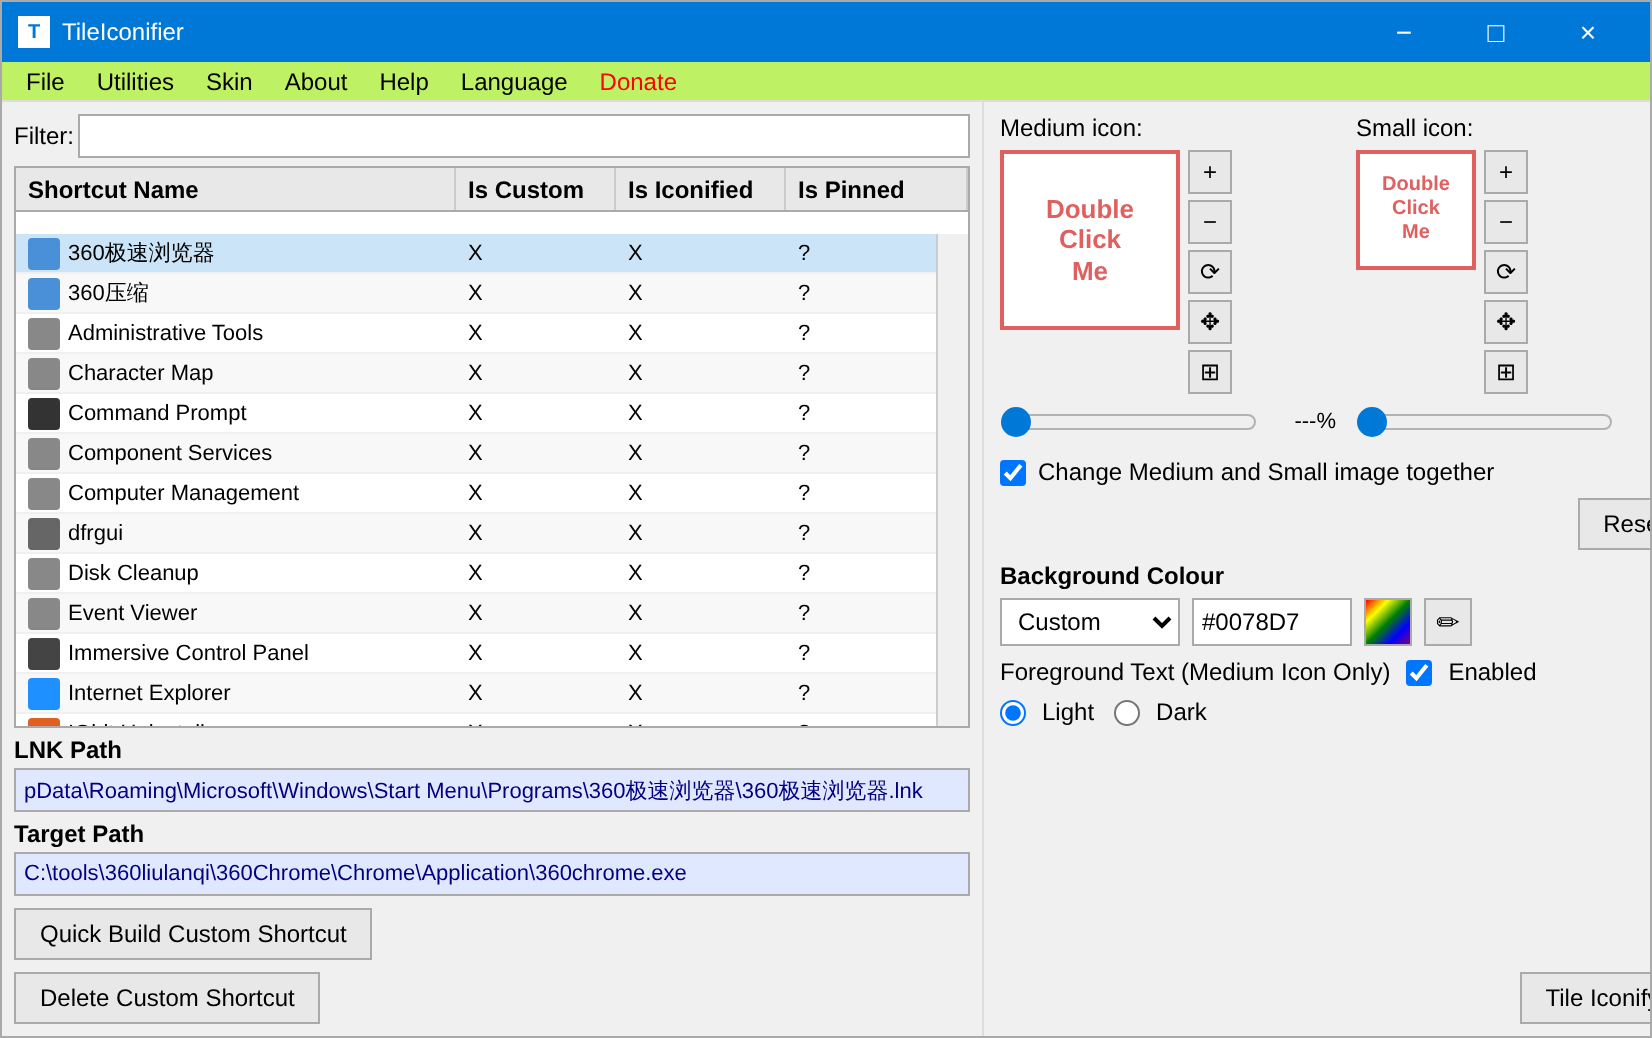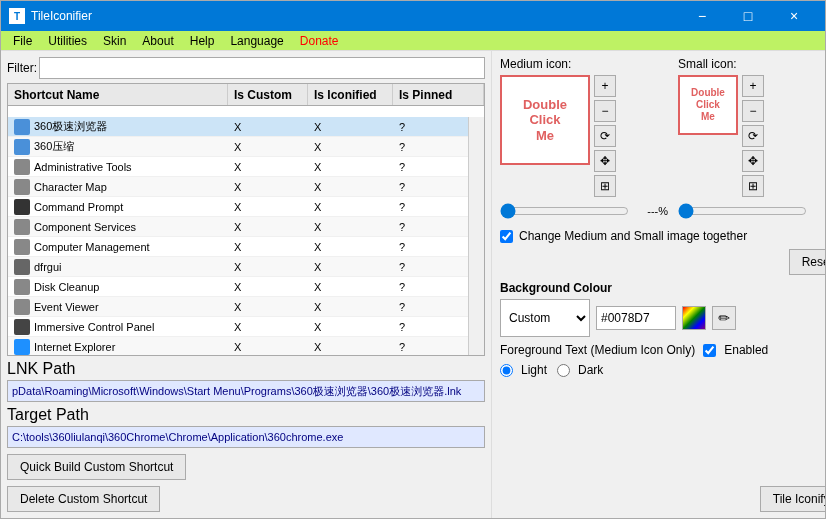--- a/index.html
+++ b/index.html
@@ -171,22 +171,22 @@
       background: #f0f0f0;
       border-left: 1px solid #ccc;
       flex-shrink: 0;
     }
     .path-section {
       display: flex;
       flex-direction: column;
       gap: 2px;
     }
     .path-label {
-      font-size: 16px;
-      font-weight: normal;
+      font-size: 12px;
+      font-weight: bold;
     }
     .path-input {
       height: 22px;
       border: 1px solid #aaa;
       padding: 0 4px;
       font-size: 11px;
       background: #e0e8ff;
       color: #000080;
       width: 100%;
     }
@@ -300,21 +300,21 @@
       flex-direction: column;
       gap: 4px;
     }
     .bg-colour-label { font-size: 12px; font-weight: bold; }
     .bg-colour-row {
       display: flex;
       align-items: center;
       gap: 6px;
     }
     .dropdown {
-      height: 38px;
+      height: 24px;
       border: 1px solid #aaa;
       background: white;
       padding: 0 4px;
       font-size: 12px;
       min-width: 90px;
     }
     .colour-input {
       height: 24px;
       border: 1px solid #aaa;
       padding: 0 4px;

